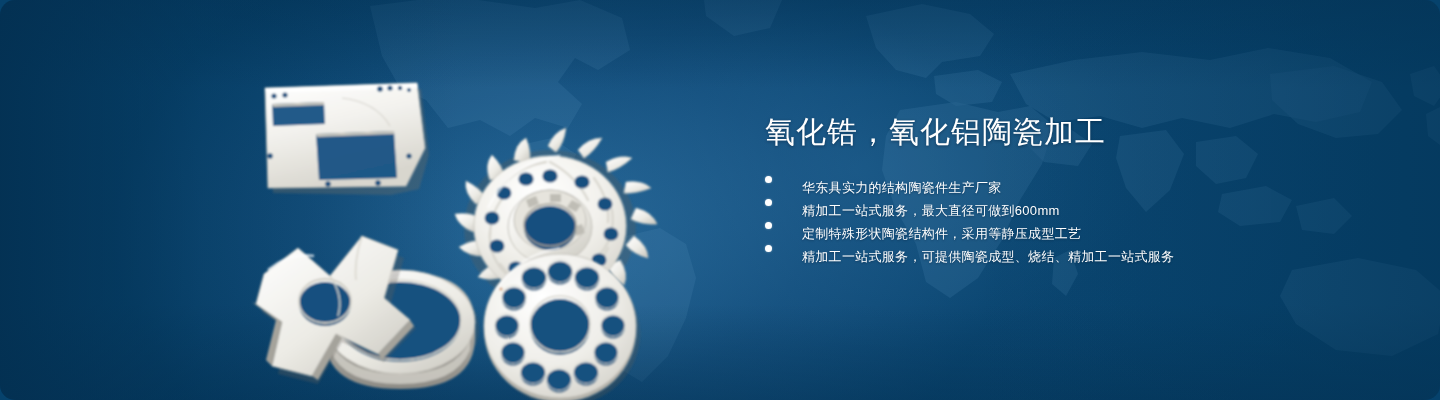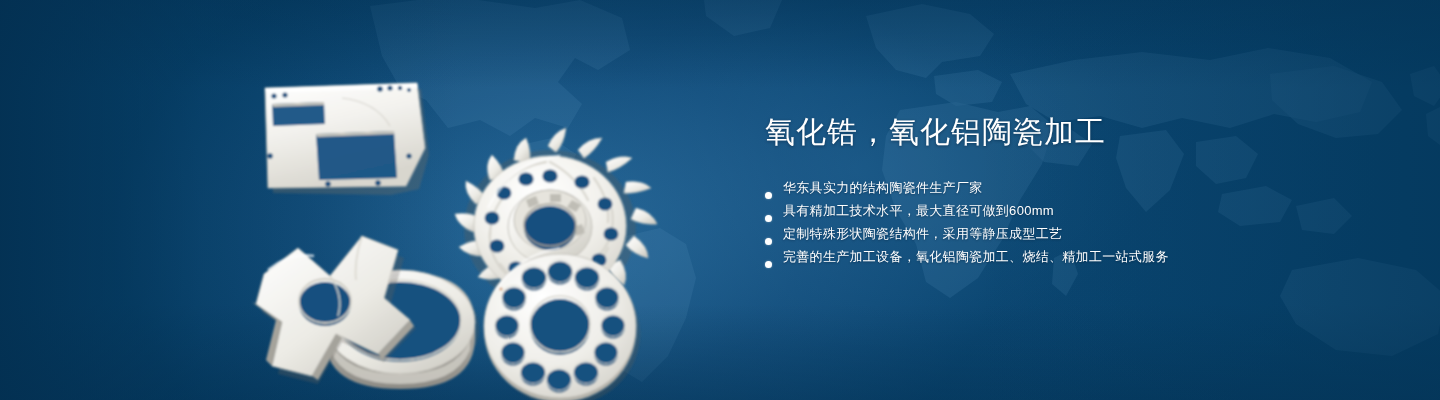--- a/index.html
+++ b/index.html
@@ -8,20 +8,21 @@
     font-family:"Liberation Sans", sans-serif;
     background:#06426c;
   }
 
   #banner {
     position:relative;
     width:1440px;
     height:400px;
     overflow:hidden;
     background:#06426c;
+    border-radius:15px;
   }
 
   
   .bg-base {
     position:absolute; inset:0;
     background:#06426c;
   }
   .bg-glow {
     position:absolute; inset:0;
     background:
@@ -69,28 +70,29 @@
     font-weight:400;
     white-space:nowrap;
     text-shadow:0 1px 3px rgba(0,20,40,0.45);
   }
   .bullets {
     list-style:none;
     margin-top:24px;
   }
   .bullets li {
     display:flex;
-    align-items:flex-end;
+    align-items:flex-start;
     height:23px;
     color:#ffffff;
     font-size:13px;
     line-height:23px;
     letter-spacing:0.3px;
     white-space:nowrap;
     text-shadow:0 1px 2px rgba(0,20,40,0.40);
+    gap:19px;
   }
   .dot {
     width:7px; height:7px;
     border-radius:50%;
     background:#ffffff;
     margin-right:11px;
     flex:0 0 auto;
     box-shadow:0 0 2px rgba(255,255,255,0.5);
   }
 </style>
@@ -350,26 +352,26 @@
   <div class="copy">
     <div class="headline">氧化锆，氧化铝陶瓷加工</div>
 
     <ul class="bullets">
       <li>
         <span class="dot"></span>
         <span>华东具实力的结构陶瓷件生产厂家</span>
       </li>
       <li>
         <span class="dot"></span>
-        <span>具有精加工技术水平，最大直径可做到600mm</span>
+        <span>精加工一站式服务，最大直径可做到600mm</span>
       </li>
       <li>
         <span class="dot"></span>
         <span>定制特殊形状陶瓷结构件，采用等静压成型工艺</span>
       </li>
       <li>
         <span class="dot"></span>
-        <span>完善的生产加工设备，氧化铝陶瓷加工、烧结、精加工一站式服务</span>
+        <span>精加工一站式服务，可提供陶瓷成型、烧结、精加工一站式服务</span>
       </li>
     </ul>
   </div>
 
 </div>
 
 </body></html>

